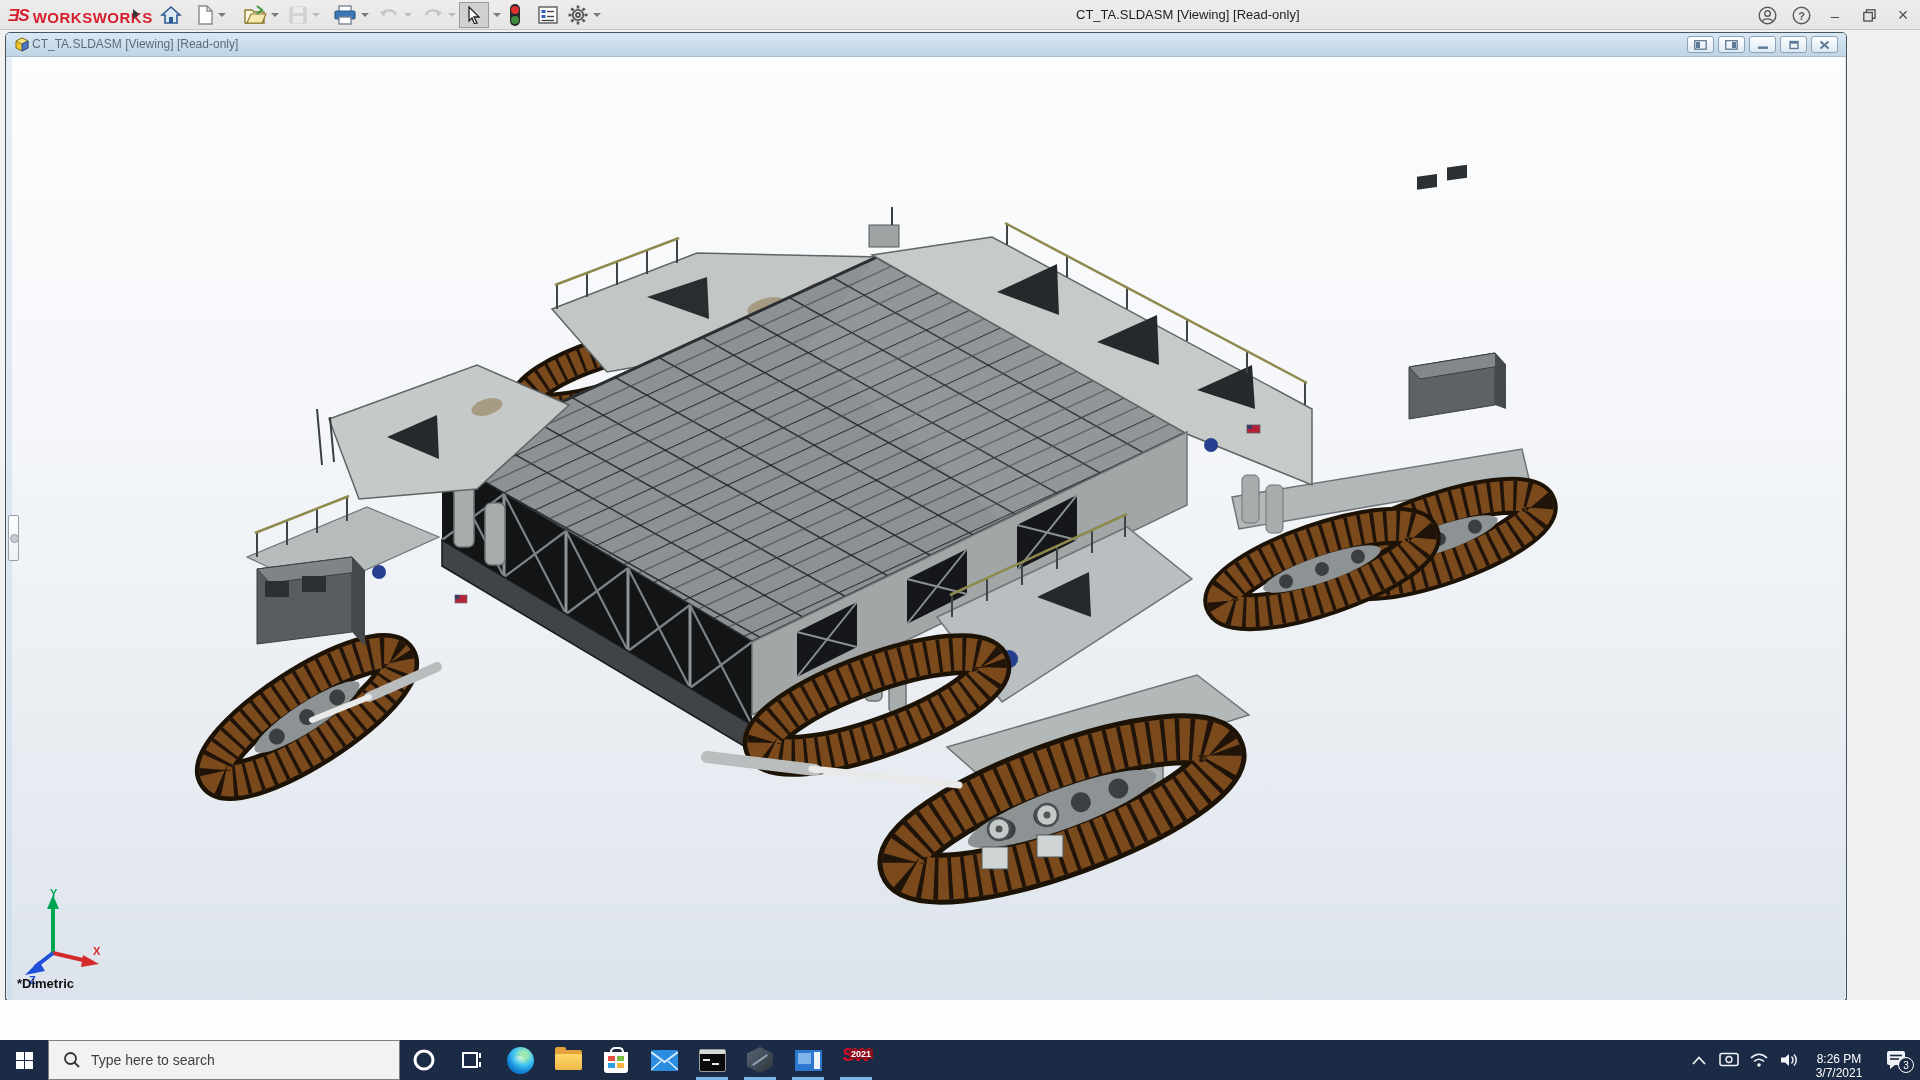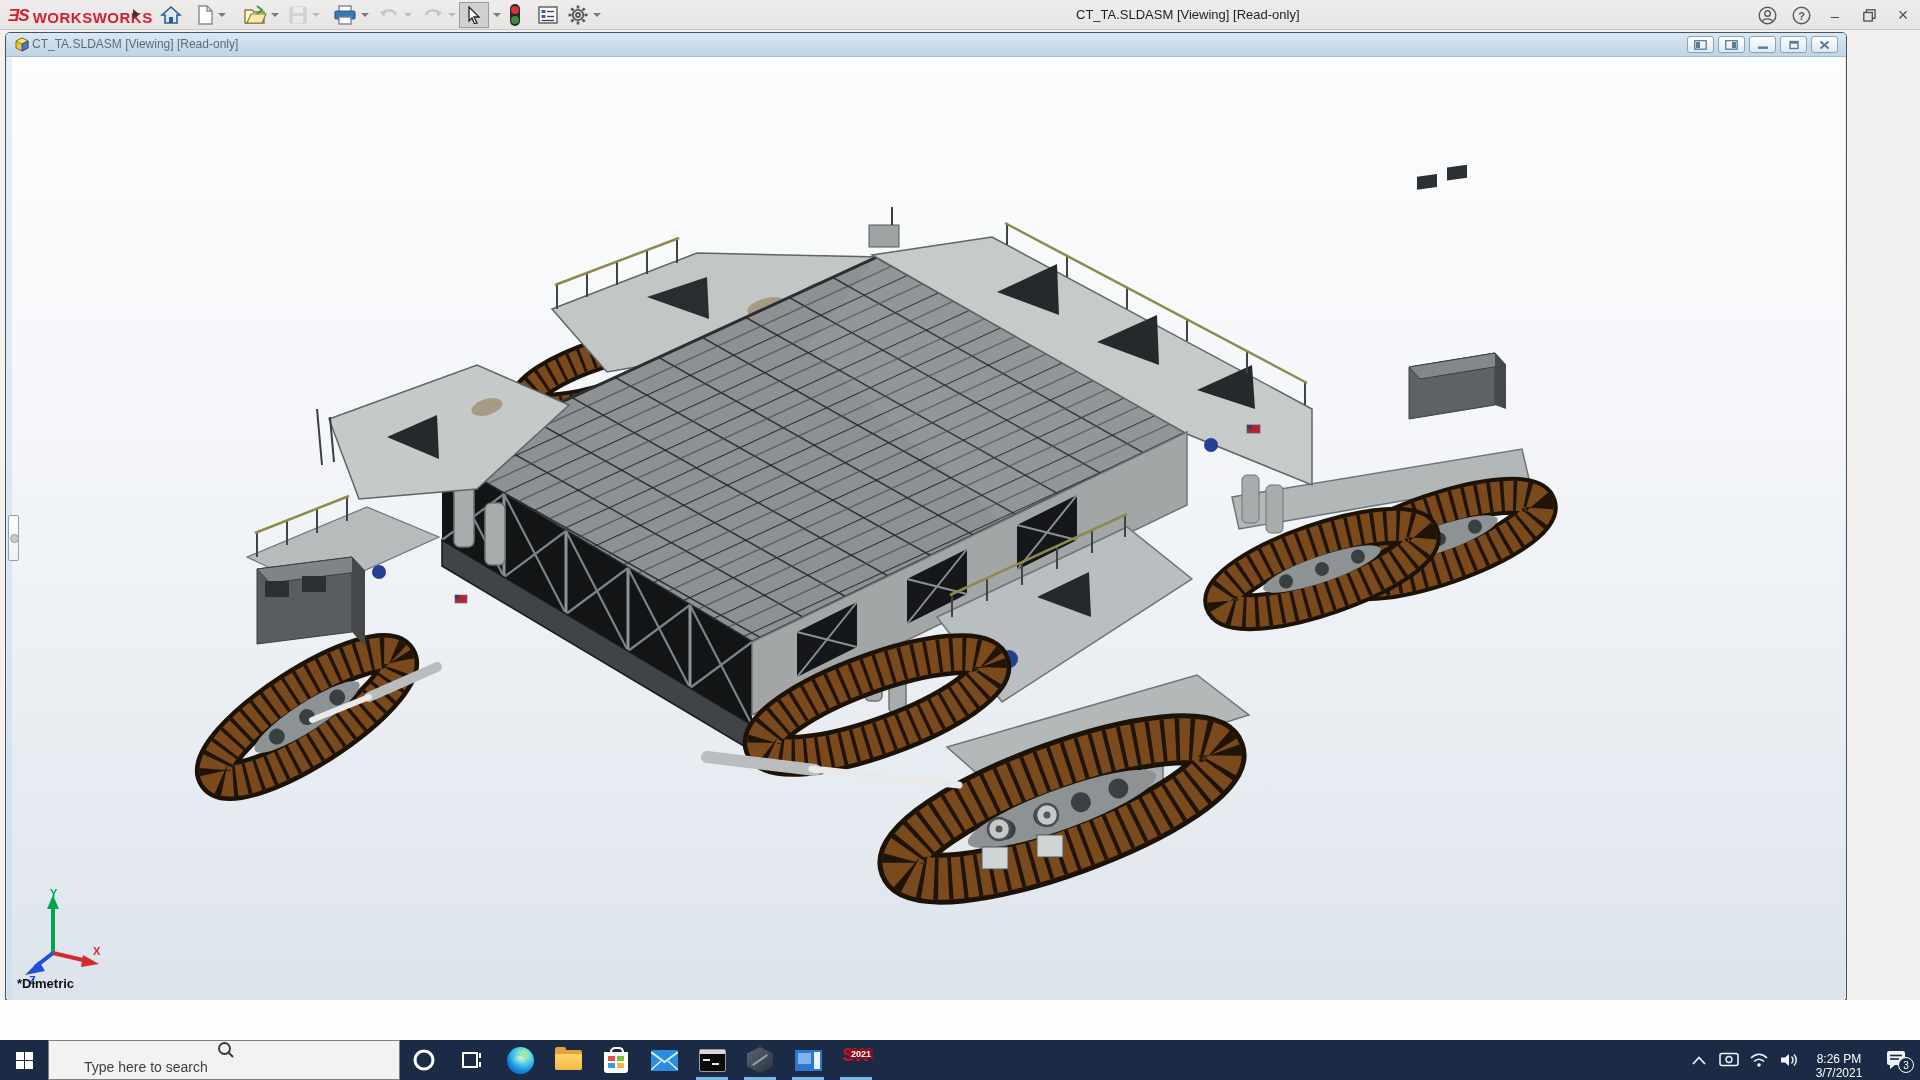--- a/index.html
+++ b/index.html
@@ -58,21 +58,21 @@
   .belowstrip { position:absolute; left:0; top:1000px; width:1920px; height:40px; background:#fdfdfd; }
   .rightstrip { position:absolute; left:1848px; top:30px; width:72px; height:970px; background:#f2f1f0; }
 
   
   .taskbar { position:absolute; left:0; top:1040px; width:1920px; height:40px;
     background:#1c2b45; z-index:40; display:flex; align-items:center; }
   .startbtn { width:48px; height:40px; display:flex; align-items:center; justify-content:center; }
   .winlogo { width:17px; height:17px; display:grid; grid-template-columns:8px 8px; grid-template-rows:8px 8px; gap:1px; }
   .winlogo div { background:#fff; }
   .searchbox { width:352px; height:40px; background:#f2f2f2; border:1px solid #7e7e7e;
-    display:flex; align-items:center;flex-direction:column; }
+    display:flex; align-items:center; }
   .searchbox input { border:0; outline:0; background:transparent; font-size:14px; color:#333;
     width:280px; font-family:"Liberation Sans",sans-serif; }
   .searchbox input::placeholder { color:#3f3f3f; }
   .tbicon { width:48px; height:40px; display:flex; align-items:center; justify-content:center; position:relative; }
   .runbar { position:absolute; bottom:0; left:8px; width:32px; height:3px; background:#76b7e8; }
   .tray { position:absolute; right:0; top:0; height:40px; display:flex; align-items:flex-end; }
   .trayicon { width:30px; height:40px; display:flex; align-items:center; justify-content:center; }
   .clock { width:62px; text-align:center; color:#fff; font-size:12px; line-height:14px; margin:0 4px; }
   .noticon { width:46px; height:40px; display:flex; align-items:center; justify-content:center; position:relative; }
   .badge { position:absolute; right:6px; bottom:7px; width:16px; height:16px; border-radius:50%;

